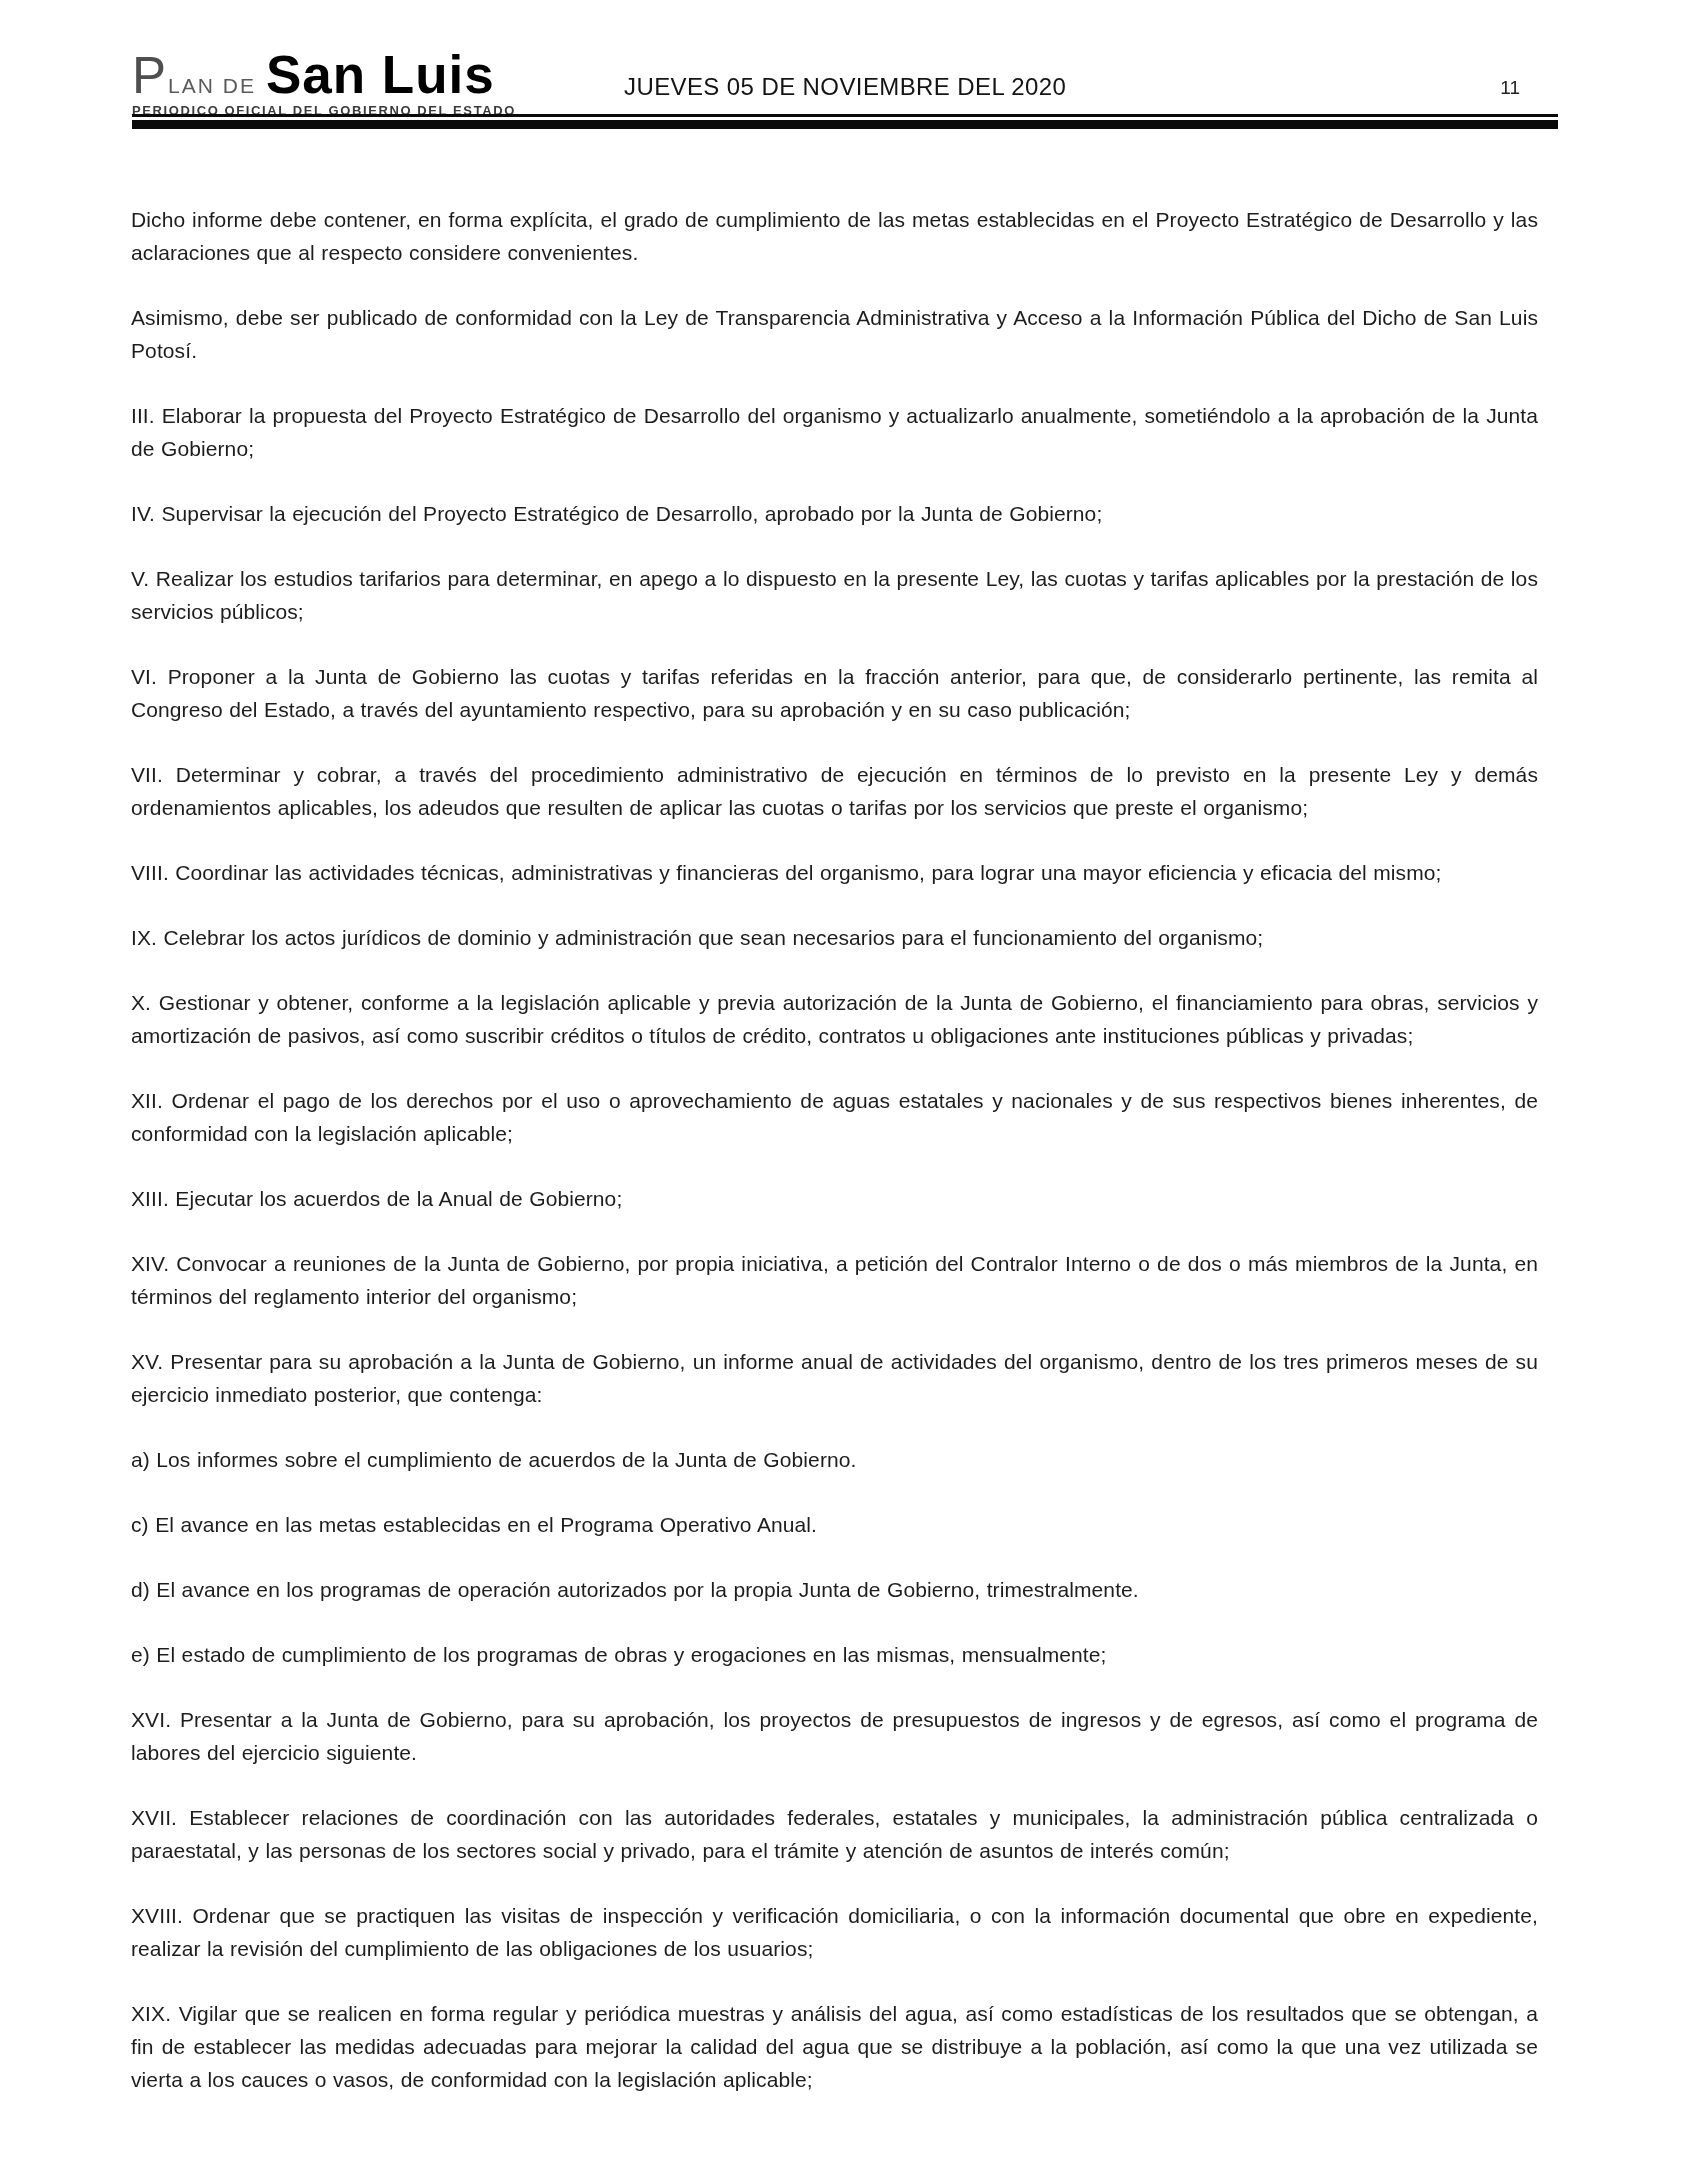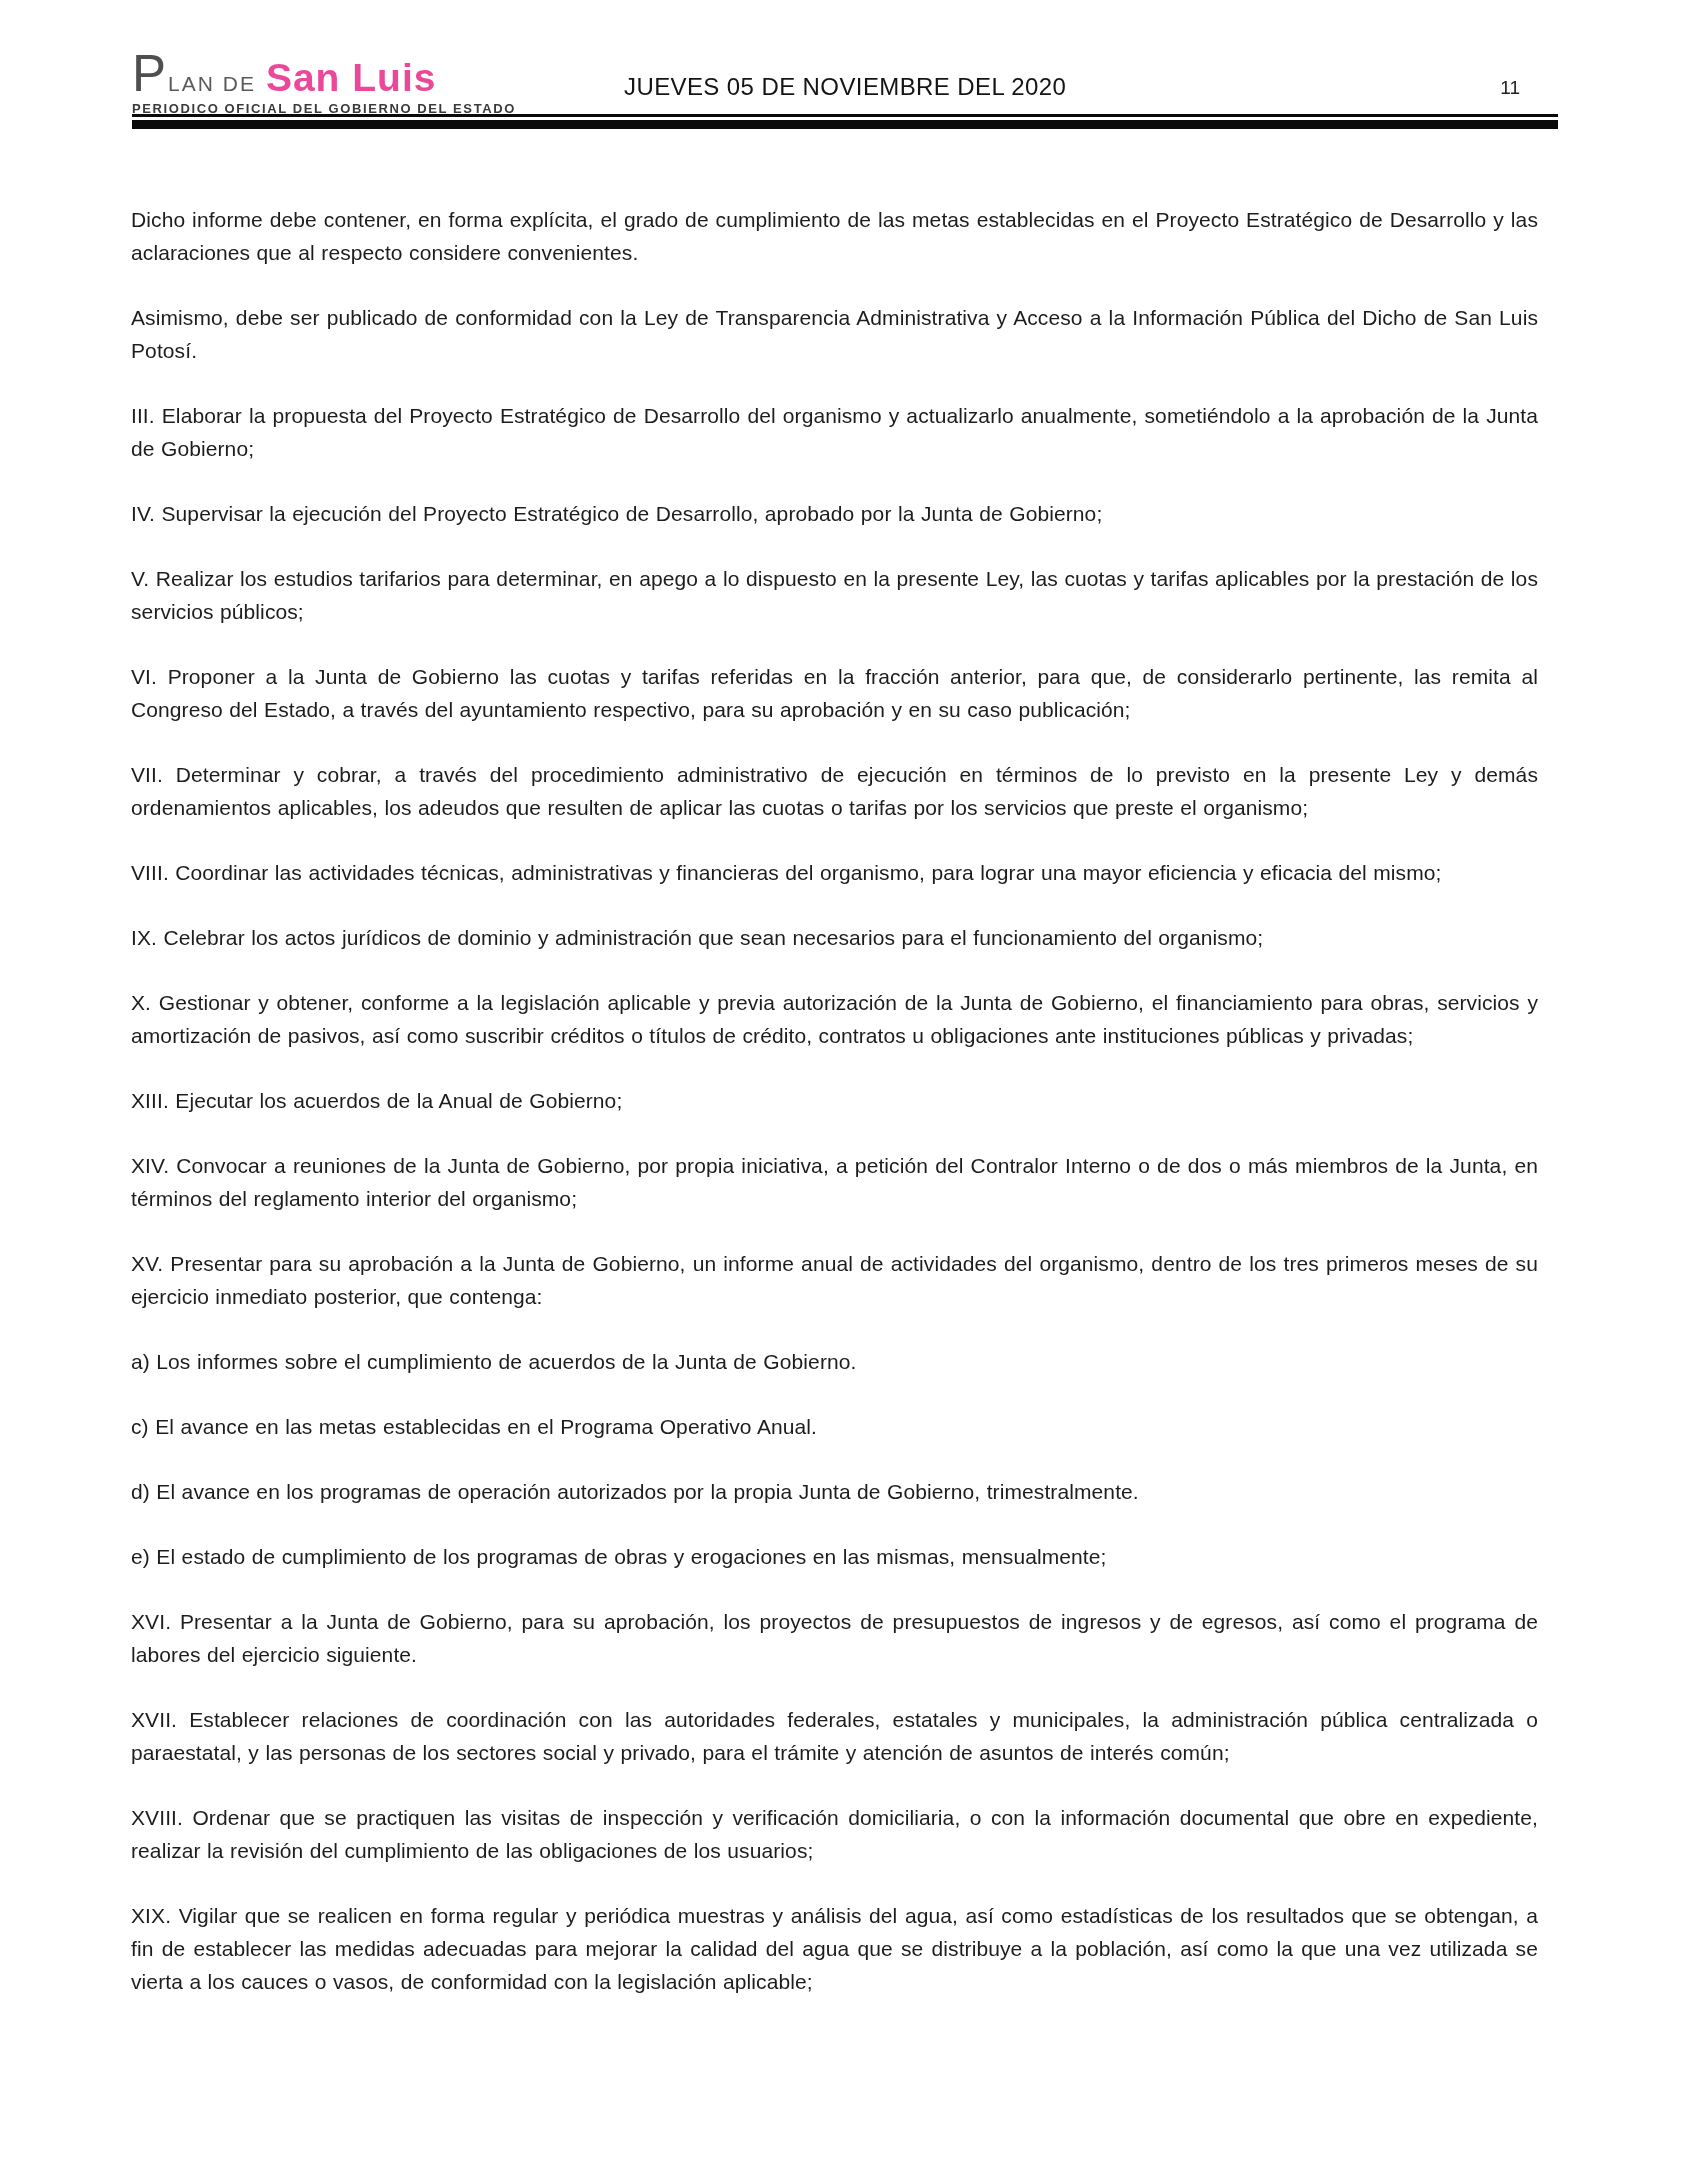--- a/index.html
+++ b/index.html
@@ -17,21 +17,21 @@
   .masthead-row{display:flex;align-items:baseline;line-height:1;}
   .logo-p{
     font-size:51px;font-weight:400;color:#4f4f4f;
     letter-spacing:0;
   }
   .logo-lande{
     font-size:21px;font-weight:400;color:#5a5a5a;
     letter-spacing:2px;margin-left:2px;margin-right:10px;
   }
   .logo-sanluis{
-    font-size:39px;font-weight:700;color:#ec4899;
+    font-size:53px;font-weight:700;color:#000000;
     letter-spacing:1px;
   }
   .logo-tagline{
     margin-top:2px;
     font-size:13px;font-weight:700;color:#3a3a3a;
     letter-spacing:1.6px;
     white-space:nowrap;
   }
 
   .issue-date{
@@ -106,20 +106,21 @@
 
       <p>VII. Determinar y cobrar, a través del procedimiento administrativo de ejecución en términos de lo previsto en la presente Ley y demás ordenamientos aplicables, los adeudos que resulten de aplicar las cuotas o tarifas por los servicios que preste el organismo;</p>
 
       <p>VIII. Coordinar las actividades técnicas, administrativas y financieras del organismo, para lograr una mayor eficiencia y eficacia del mismo;</p>
 
       <p>IX. Celebrar los actos jurídicos de dominio y administración que sean necesarios para el funcionamiento del organismo;</p>
 
       <p>X. Gestionar y obtener, conforme a la legislación aplicable y previa autorización de la Junta de Gobierno, el financiamiento para obras, servicios y amortización de pasivos, así como suscribir créditos o títulos de crédito, contratos u obligaciones ante instituciones públicas y privadas;</p>
 
 
+      <p>XII. Ordenar el pago de los derechos por el uso o aprovechamiento de aguas estatales y nacionales y de sus respectivos bienes inherentes, de conformidad con la legislación aplicable;</p>
 
       <p>XIII. Ejecutar los acuerdos de la Anual de Gobierno;</p>
 
       <p>XIV. Convocar a reuniones de la Junta de Gobierno, por propia iniciativa, a petición del Contralor Interno o de dos o más miembros de la Junta, en términos del reglamento interior del organismo;</p>
 
       <p>XV. Presentar para su aprobación a la Junta de Gobierno, un informe anual de actividades del organismo, dentro de los tres primeros meses de su ejercicio inmediato posterior, que contenga:</p>
 
       <p>a) Los informes sobre el cumplimiento de acuerdos de la Junta de Gobierno.</p>
 
 

